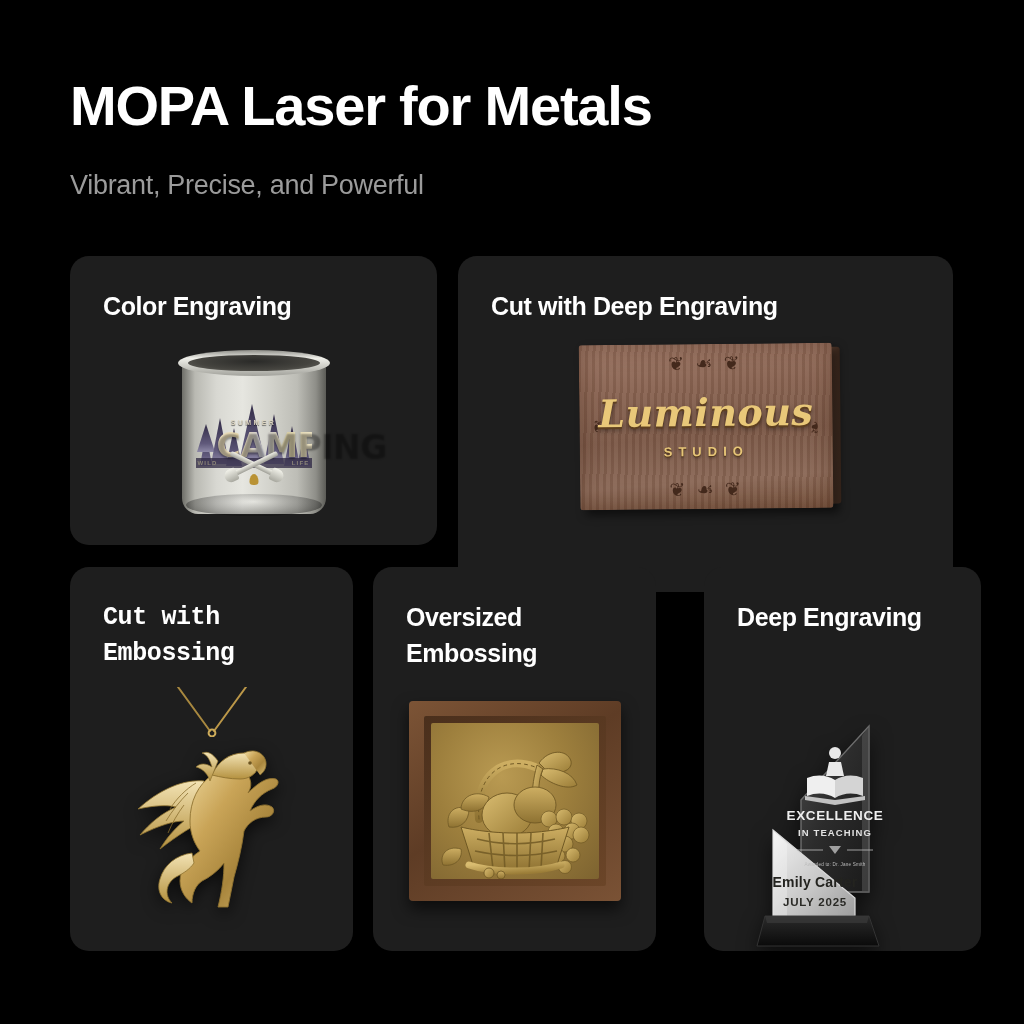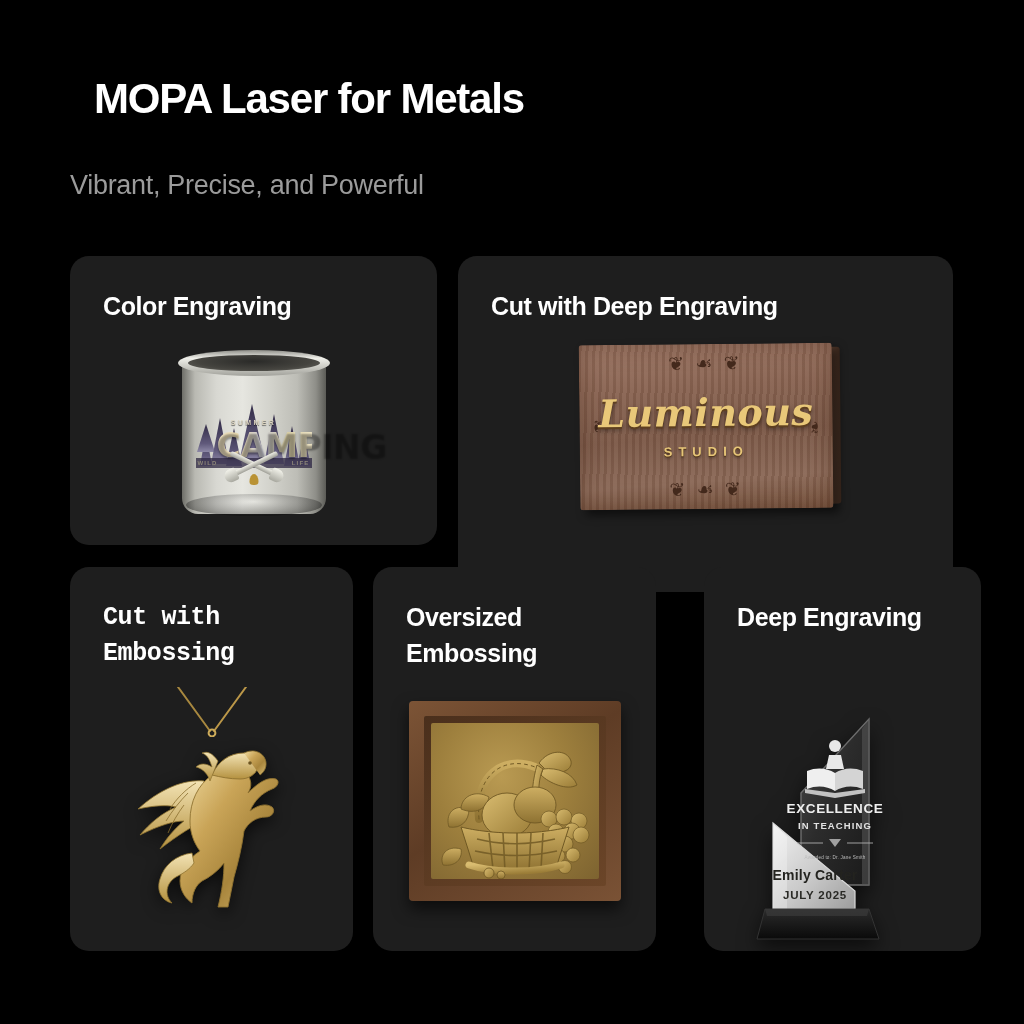--- a/index.html
+++ b/index.html
@@ -6,22 +6,22 @@
   html, body {
     width: 1024px; height: 1024px;
     background: #000000;
     font-family: "Liberation Sans", sans-serif;
     overflow: hidden;
   }
   .page { position: relative; width: 1024px; height: 1024px; background:#000; }
 
   .hero-title {
     position: absolute; left: 70px; top: 76px;
-    font-size: 42px; font-weight: 700; letter-spacing: -1.2px;
-    color: #ffffff; line-height: 1.08; margin-left: 24px;
+    font-size: 56px; font-weight: 700; letter-spacing: -1.2px;
+    color: #ffffff; line-height: 1.08;
   }
   .hero-sub {
     position: absolute; left: 70px; top: 170px;
     font-size: 27px; font-weight: 400; letter-spacing: -0.3px;
     color: #9b9b9b;
   }
 
   .card {
     position: absolute;
     background: #1e1e1e;
@@ -145,21 +145,21 @@
     padding:7px;
   }
   .relief-face {
     position:absolute; inset:22px; border-radius:2px;
     background: radial-gradient(ellipse at 42% 34%, #b99a52 0%, #9d7f3d 48%, #7d6330 100%);
     overflow:hidden;
   }
   .relief-face svg { display:block; }
 
   
-  .trophy-wrap { left:50%; top:110px; transform:translateX(-50%); width:200px; height:265px; }
+  .trophy-wrap { left:50%; top:117px; transform:translateX(-50%); width:200px; height:265px; }
   .trophy-wrap svg { display:block; filter: drop-shadow(0 8px 10px rgba(0,0,0,.6)); }
   .tr-title { font-size:13.5px; font-weight:700; letter-spacing:.6px; fill:#efefef; }
   .tr-sub   { font-size:9.5px;  font-weight:700; letter-spacing:1.1px; fill:#e2e2e2; }
   .tr-fine  { font-size:4.6px;  font-weight:400; letter-spacing:.2px; fill:#bdbdbd; }
   .tr-name  { font-size:14px;   font-weight:700; letter-spacing:.2px; fill:#23231f; }
   .tr-date  { font-size:11.5px; font-weight:700; letter-spacing:.8px; fill:#2a2a26; }
 </style>
 </head>
 <body>
 

